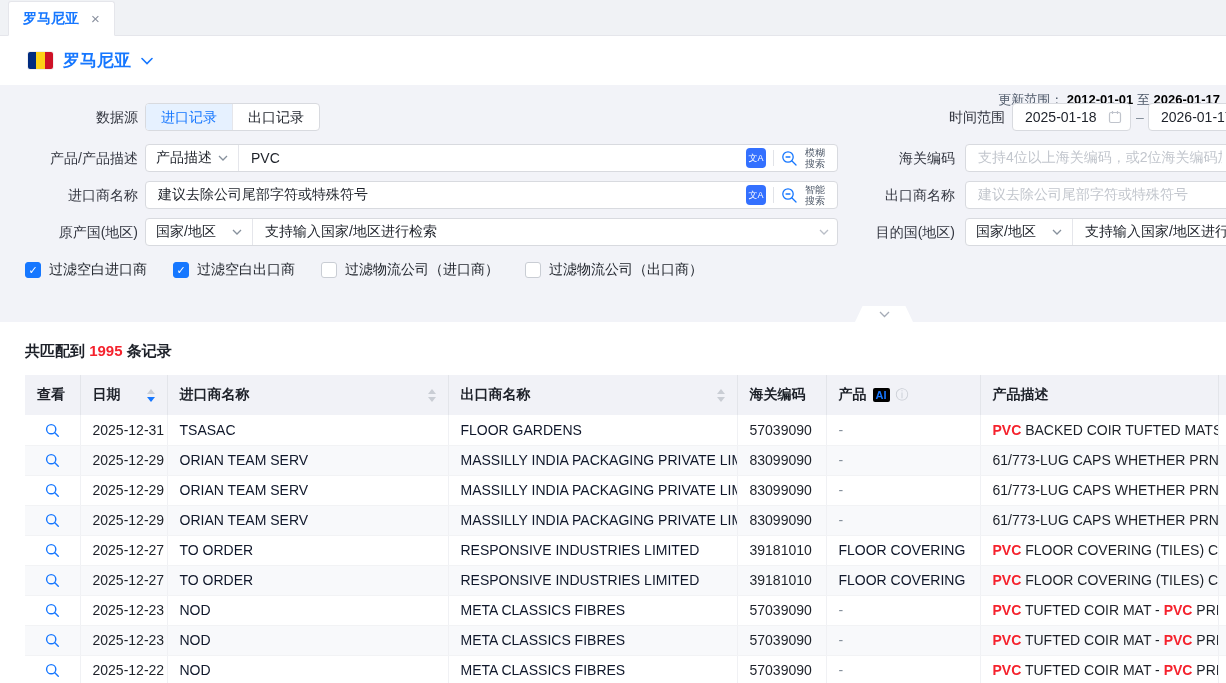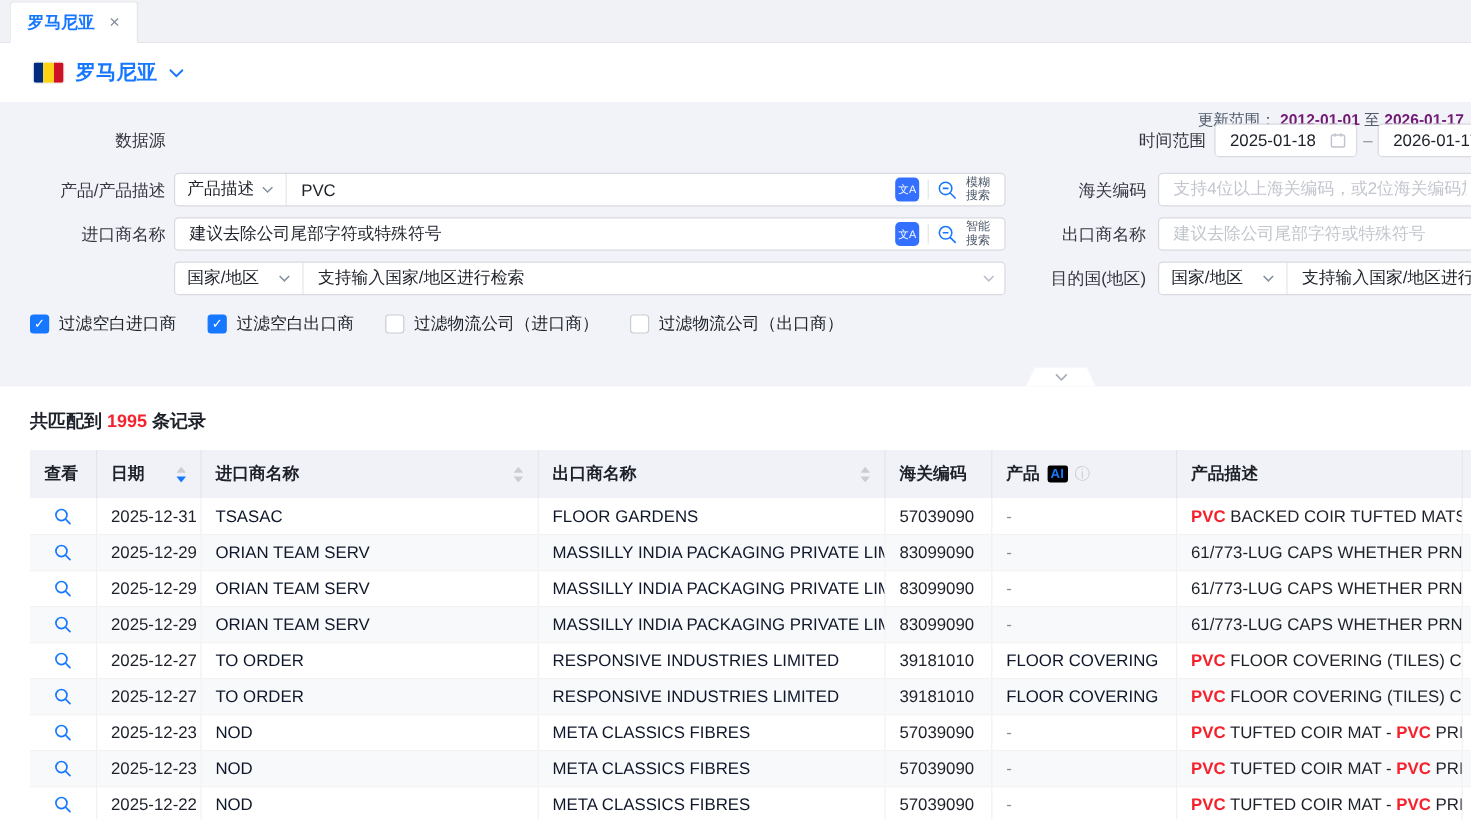--- a/index.html
+++ b/index.html
@@ -20,21 +20,21 @@
   .flag .fb { background:#002B7F; } .flag .fy { background:#FCD116; } .flag .fr { background:#CE1126; }
   .country { font-size:17px; font-weight:bold; color:#1677ff; }
 
   
   .filters { position:relative; height:237px; background:#f2f3f8; font-size:14px; }
   .abs { position:absolute; }
   .f-label { text-align:right; line-height:28px; color:#333640; white-space:nowrap; }
   .inp { background:#fff; border:1px solid #d8dadf; border-radius:4px; height:28px; display:flex; align-items:center; overflow:hidden; }
   .ph { color:#c2c6cd; white-space:nowrap; overflow:hidden; }
   .update { top:6px; right:6px; font-size:13px; color:#4e5969; white-space:nowrap; }
-  .update b { color:#701a75; }
+  .update b { color:#000000; }
   .seg { display:flex; border:1px solid #d8dadf; border-radius:4px; overflow:hidden; background:#fff; height:28px; }
   .seg .opt { padding:0 15px; line-height:26px; cursor:pointer; }
   .seg .on  { background:#e6f1ff; color:#1677ff; }
   .seg .off { color:#1d2129; border-left:1px solid #e5e6eb; }
   .gsel { display:flex; align-items:center; justify-content:space-between; gap:6px; padding:0 10px; height:100%; border-right:1px solid #e5e6eb; color:#1d2129; white-space:nowrap; cursor:pointer; }
   .gval { flex:1; padding:0 12px; color:#1d2129; }
   .gicons { display:flex; align-items:center; gap:7px; padding-right:8px; }
   .vdiv { width:1px; height:16px; background:#e1e3e8; }
   .ticon { width:20px; height:20px; border-radius:4px; background:#3370ff; color:#fff; font-size:9px; display:flex; align-items:center; justify-content:center; cursor:pointer; letter-spacing:0; }
   .stxt { width:24px; font-size:10px; line-height:1.1; color:#4e5969; cursor:pointer; }
@@ -93,20 +93,24 @@
   <div class="filters">
 
     <div class="abs update">
       <span>更新范围：</span>
       <b>2012-01-01</b>
       <span>至</span>
       <b>2026-01-17</b>
     </div>
 
     <div class="abs f-label" style="left:0;top:18px;width:138px">数据源</div>
+    <div class="abs seg" style="left:145px;top:18px">
+      <span class="opt on">进口记录</span>
+      <span class="opt off">出口记录</span>
+    </div>
     <div class="abs f-label" style="left:898px;top:18px;width:107px">时间范围</div>
     <div class="abs inp" style="left:1012px;top:18px;width:119px;justify-content:space-between;padding:0 8px 0 12px">
       <span>2025-01-18</span>
       <svg width="14" height="14" viewBox="0 0 14 14">
           <rect x="1.5" y="2.5" width="11" height="10" rx="1.5" fill="none" stroke="#c0c4cc" stroke-width="1.2"></rect>
           <line x1="4.5" y1="1" x2="4.5" y2="4" stroke="#c0c4cc" stroke-width="1.2"></line>
           <line x1="9.5" y1="1" x2="9.5" y2="4" stroke="#c0c4cc" stroke-width="1.2"></line>
         </svg>
     </div>
     <div class="abs dsep" style="left:1133px;top:18px;width:14px">–</div>
@@ -151,20 +155,21 @@
             <line x1="11" y1="11" x2="15" y2="15" stroke="#1677ff" stroke-width="1.3" stroke-linecap="round"></line>
           </svg>
         <span class="stxt">智能搜索</span>
       </span>
     </div>
     <div class="abs f-label" style="left:848px;top:96px;width:107px">出口商名称</div>
     <div class="abs inp" style="left:965px;top:96px;width:270px;padding:0 12px">
       <span class="ph">建议去除公司尾部字符或特殊符号</span>
     </div>
 
+    <div class="abs f-label" style="left:0;top:133px;width:138px">原产国(地区)</div>
     <div class="abs inp" style="left:145px;top:133px;width:693px">
       <span class="gsel" style="width:107px">
         <span>国家/地区</span>
         <svg class="chev" width="10" height="6" viewBox="0 0 10 6">
             <polyline points="1,1 5,5 9,1" fill="none" stroke="#86909c" stroke-width="1.3"></polyline>
           </svg>
       </span>
       <span class="gval ph">支持输入国家/地区进行检索</span>
       <span class="gicons">
         <svg class="chev" width="10" height="6" viewBox="0 0 10 6">

